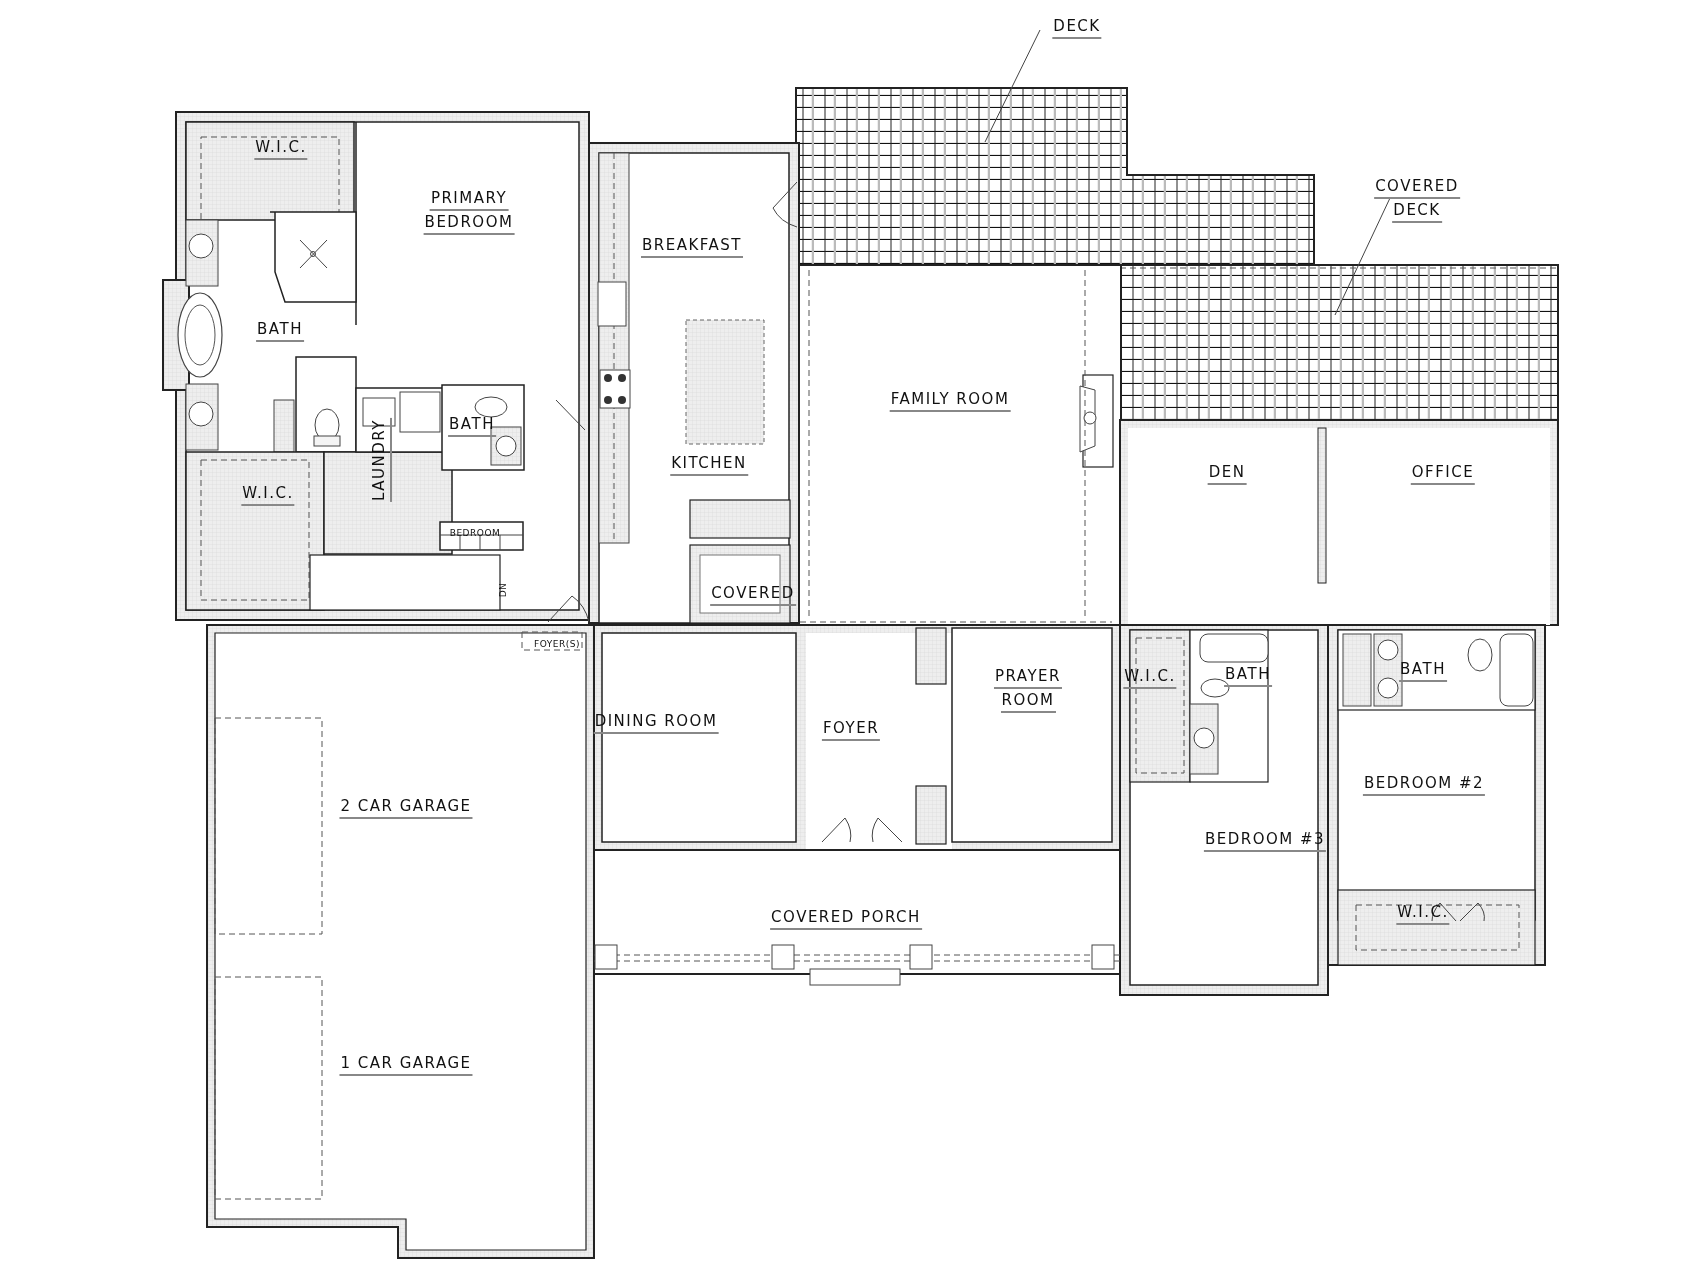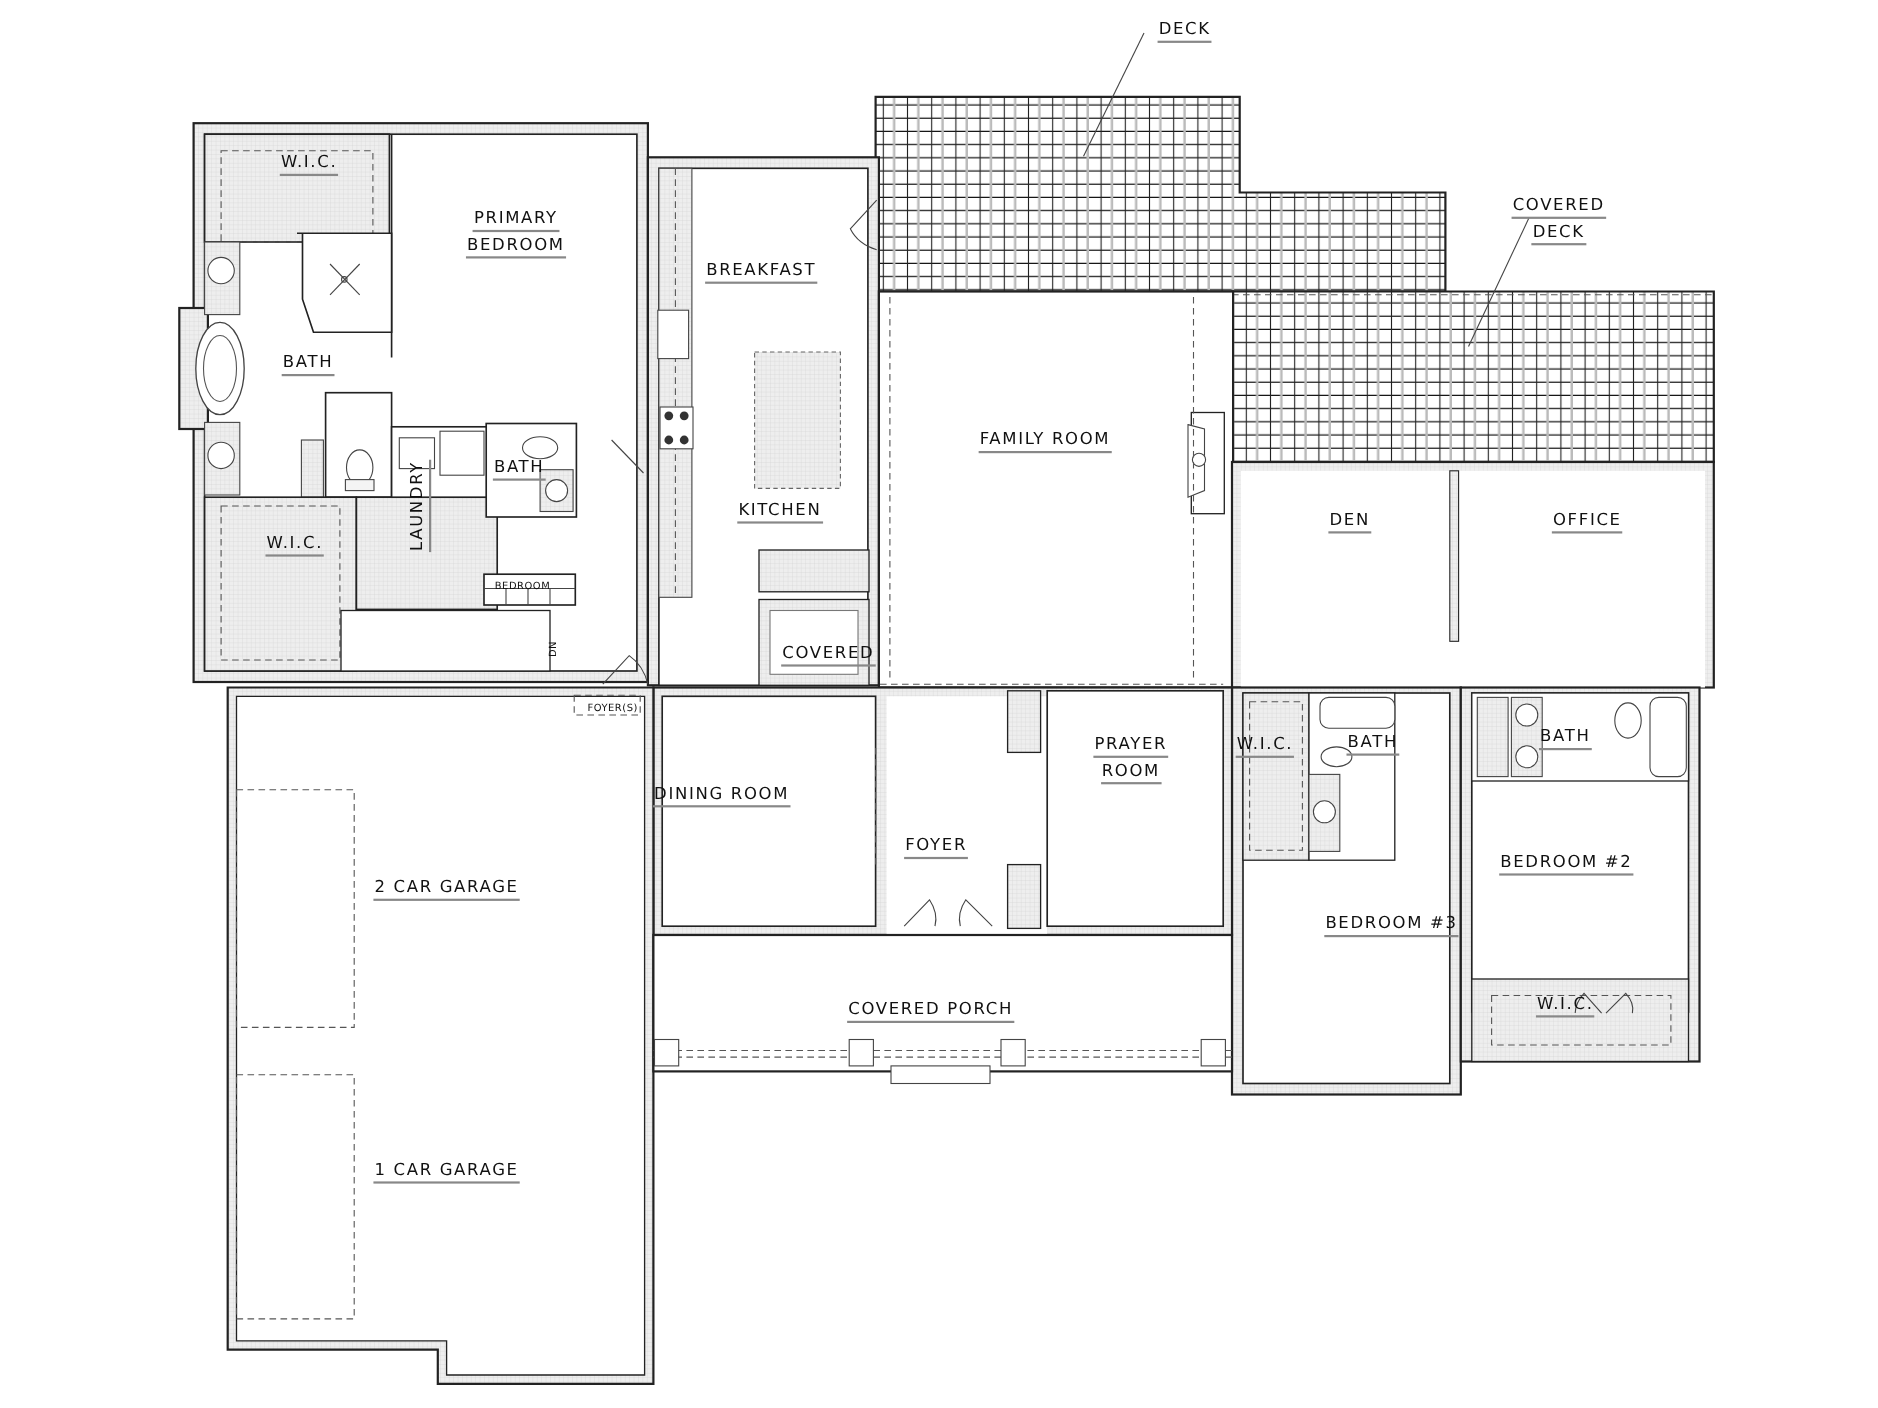--- a/index.html
+++ b/index.html
@@ -218,21 +218,21 @@
 
 <div class="label" style="left:1077px;top:27px;"><span>DECK</span></div>
 <div class="label" style="left:1417px;top:181px;margin-top:18px;">
   <span>COVERED</span><br><span>DECK</span>
 </div>
 <div class="label" style="left:950px;top:400px;"><span>FAMILY ROOM</span></div>
 <div class="label" style="left:1227px;top:473px;"><span>DEN</span></div>
 <div class="label" style="left:1443px;top:473px;"><span>OFFICE</span></div>
 
 <div class="label" style="left:656px;top:722px;"><span>DINING ROOM</span></div>
-<div class="label" style="left:851px;top:769px;text-align:center;"><span>FOYER</span></div>
+<div class="label" style="left:851px;top:729px;text-align:center;"><span>FOYER</span></div>
 <div class="label" style="left:1028px;top:689px;">
   <span>PRAYER</span><br><span>ROOM</span>
 </div>
 <div class="label" style="left:1150px;top:677px;"><span>W.I.C.</span></div>
 <div class="label" style="left:1248px;top:675px;"><span>BATH</span></div>
 <div class="label" style="left:1423px;top:670px;"><span>BATH</span></div>
 <div class="label" style="left:1230px;top:840px;margin-left:35px;"><span>BEDROOM #3</span></div>
 <div class="label" style="left:1424px;top:784px;"><span>BEDROOM #2</span></div>
 <div class="label" style="left:1423px;top:913px;"><span>W.I.C.</span></div>
 

